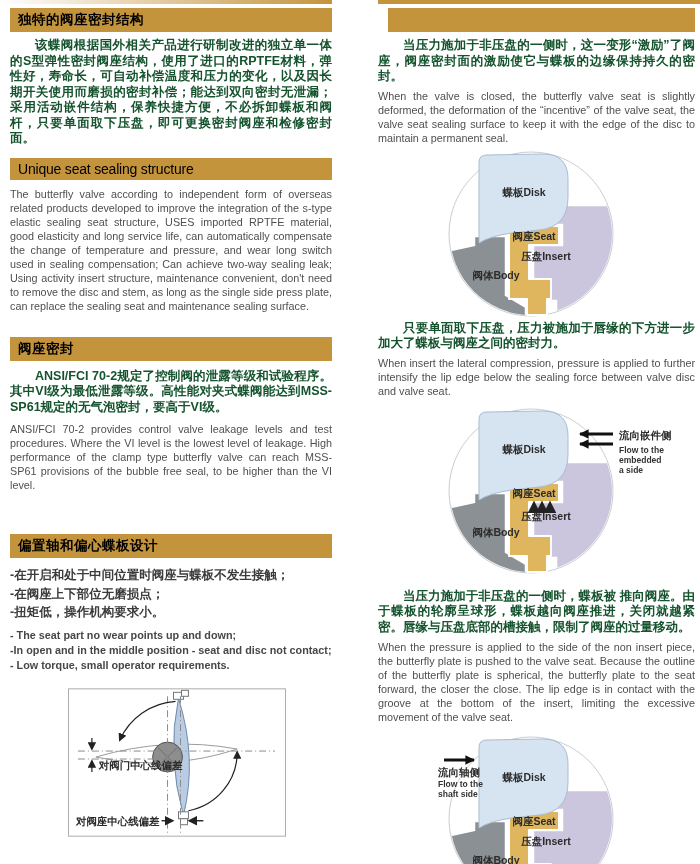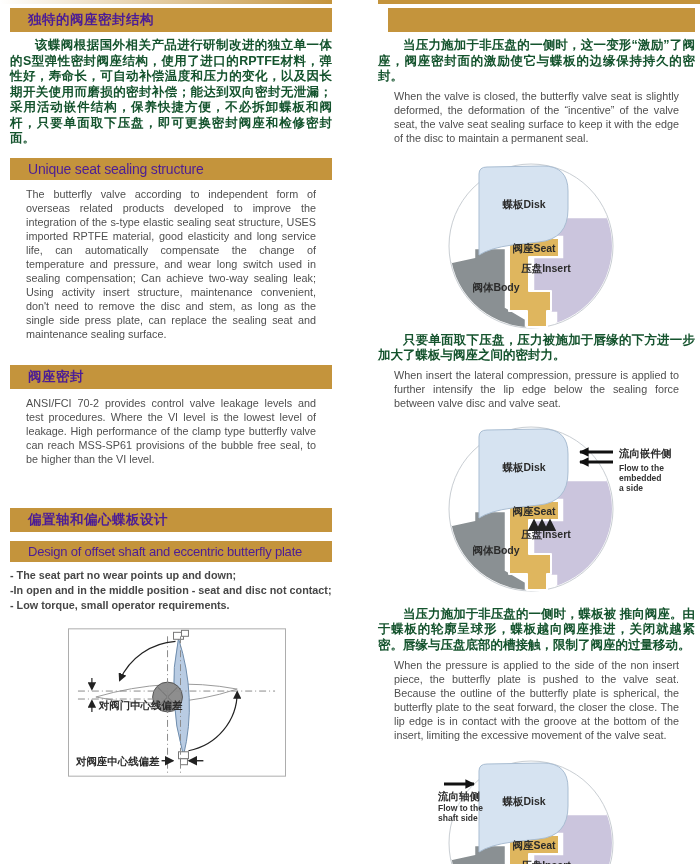--- a/index.html
+++ b/index.html
@@ -7,29 +7,29 @@
   body{
     width:700px;height:864px;position:relative;background:#fff;overflow:hidden;
     font-family:"Liberation Sans","DejaVu Sans",sans-serif;
     -webkit-font-smoothing:antialiased;
   }
   .top-rule-left{position:absolute;left:0;top:0;width:332px;height:4px;
     background:linear-gradient(to right,rgba(196,148,60,0),#C4943C);}
   .top-rule-right{position:absolute;left:378px;top:0;width:322px;height:4px;background:#C4943C;}
   .col-left{position:absolute;left:10px;top:8px;width:322px;}
   .col-right{position:absolute;left:378px;top:8px;width:317px;}
-  .bar{background:#C4943C;color:#4c1d95;box-sizing:border-box;width:100%;
-       padding:3px 18px;white-space:nowrap;overflow:hidden;}
+  .bar{background:#C4943C;color:#000000;box-sizing:border-box;width:100%;
+       padding:3px 8px;white-space:nowrap;overflow:hidden;}
   .bar-zh{font-size:13.5px;font-weight:bold;letter-spacing:0.5px;}
   .bar-en{font-size:14px;letter-spacing:-0.2px;}
   .bar-en-small{font-size:13px;}
   .bar-empty{height:24px;margin-left:10px;width:calc(100% - 10px);}
   .p-zh{font-size:12.5px;line-height:15.5px;color:#14532d;font-weight:600;
         text-align:justify;text-indent:2em;margin:0;}
-  .p-en{font-size:10.8px;line-height:14px;color:#4f4f4f;text-align:justify;margin:16px;}
+  .p-en{font-size:10.8px;line-height:14px;color:#4f4f4f;text-align:justify;margin:0;}
   .li-zh{font-size:12.5px;line-height:18.5px;color:#3b3b3b;font-weight:600;}
   .li-en{font-size:10.8px;line-height:15px;color:#474747;font-weight:600;}
   svg text{font-family:"Liberation Sans","DejaVu Sans",sans-serif;}
   .diag-label{font-size:10.5px;font-weight:bold;fill:#2b2b2b;}
   .flow-zh{font-size:10.5px;font-weight:bold;fill:#2b2b2b;}
   .flow-en{font-size:8.5px;font-weight:bold;fill:#333;}
   .ecc-label{font-size:10.5px;font-weight:bold;fill:#2b2b2b;}
 </style>
 </head>
 <body>
@@ -50,26 +50,31 @@
 
 <div class="col-left">
 
   <div class="bar bar-zh" style="background: rgb(196, 148, 60);">独特的阀座密封结构</div>
   <p class="p-zh" style="margin-top:6px">该蝶阀根据国外相关产品进行研制改进的独立单一体的S型弹性密封阀座结构，使用了进口的RPTFE材料，弹性好，寿命长，可自动补偿温度和压力的变化，以及因长期开关使用而磨损的密封补偿；能达到双向密封无泄漏；采用活动嵌件结构，保养快捷方便，不必拆卸蝶板和阀杆，只要单面取下压盘，即可更换密封阀座和检修密封面。</p>
 
   <div class="bar bar-en" style="margin-top: 11px; background: rgb(196, 148, 60);">Unique seat sealing structure</div>
   <p class="p-en" style="margin-top:7px">The butterfly valve according to independent form of overseas related products developed to improve the integration of the s-type elastic sealing seat structure, USES imported RPTFE material, good elasticity and long service life, can automatically compensate the change of temperature and pressure, and wear long switch used in sealing compensation; Can achieve two-way sealing leak; Using activity insert structure, maintenance convenient, don't need to remove the disc and stem, as long as the single side press plate, can replace the sealing seat and maintenance sealing surface.</p>
 
   <div class="bar bar-zh" style="margin-top: 24px; background: rgb(196, 148, 60);">阀座密封</div>
+  <p class="p-zh" style="margin-top:8px">ANSI/FCI 70-2规定了控制阀的泄露等级和试验程序。其中VI级为最低泄露等级。高性能对夹式蝶阀能达到MSS-SP61规定的无气泡密封，要高于VI级。</p>
 
   <p class="p-en" style="margin-top:7px">ANSI/FCI 70-2 provides control valve leakage levels and test procedures. Where the VI level is the lowest level of leakage. High performance of the clamp type butterfly valve can reach MSS-SP61 provisions of the bubble free seal, to be higher than the VI level.</p>
 
   <div class="bar bar-zh" style="margin-top: 42px; background: rgb(196, 148, 60);">偏置轴和偏心蝶板设计</div>
+  <div style="margin-top:8px">
+    <div class="li-zh">-在开启和处于中间位置时阀座与蝶板不发生接触；</div>
+    <div class="li-zh">-在阀座上下部位无磨损点；</div>
+    <div class="li-zh">-扭矩低，操作机构要求小。</div>
+  </div>
 
-  <div class="bar bar-en bar-en-small" style="margin-top: 9px; background: rgb(196, 148, 60);">Design of offset shaft and eccentric butterfly plate</div>
   <div style="margin-top:6px">
     <div class="li-en">- The seat part no wear points up and down;</div>
     <div class="li-en">-In open and in the middle position - seat and disc not contact;</div>
     <div class="li-en">- Low torque, small operator requirements.</div>
   </div>
 
   <svg width="219" height="150" viewBox="0 0 220 150" style="display:block;margin:15px 0 0 58px">
     <rect x="0.5" y="0.5" width="218" height="148" fill="#ffffff" stroke="#ADADAD"></rect>
 
     <path d="M28,69 Q100,48 170,61 Q100,84 28,69 Z" fill="#ffffff" stroke="#9a9a9a" stroke-width="1"></path>

